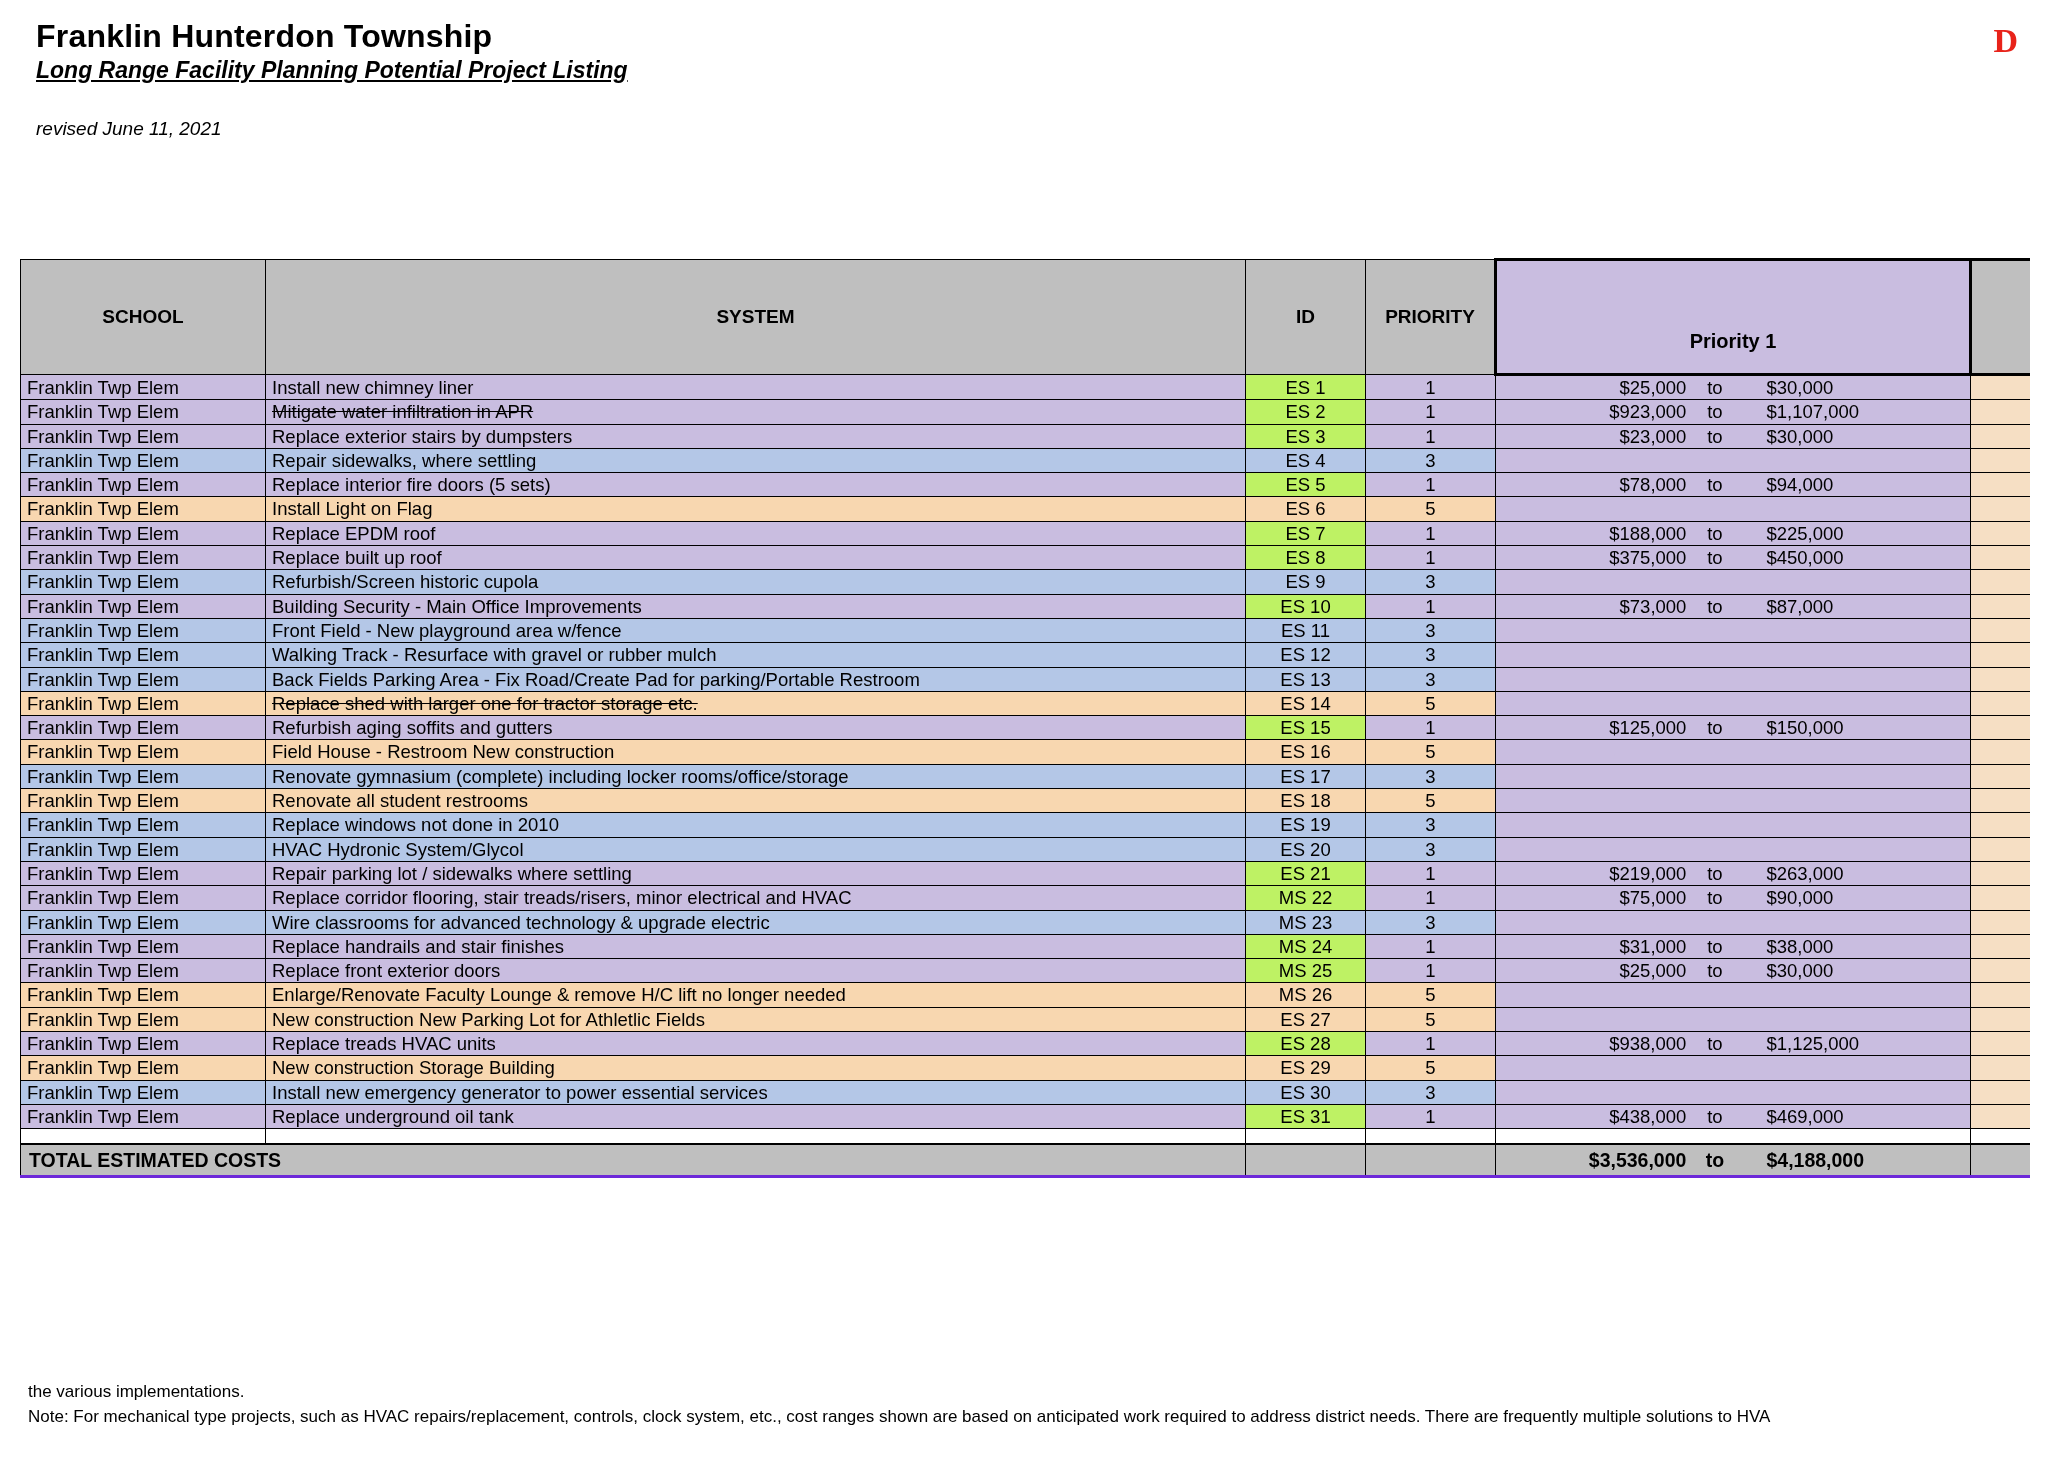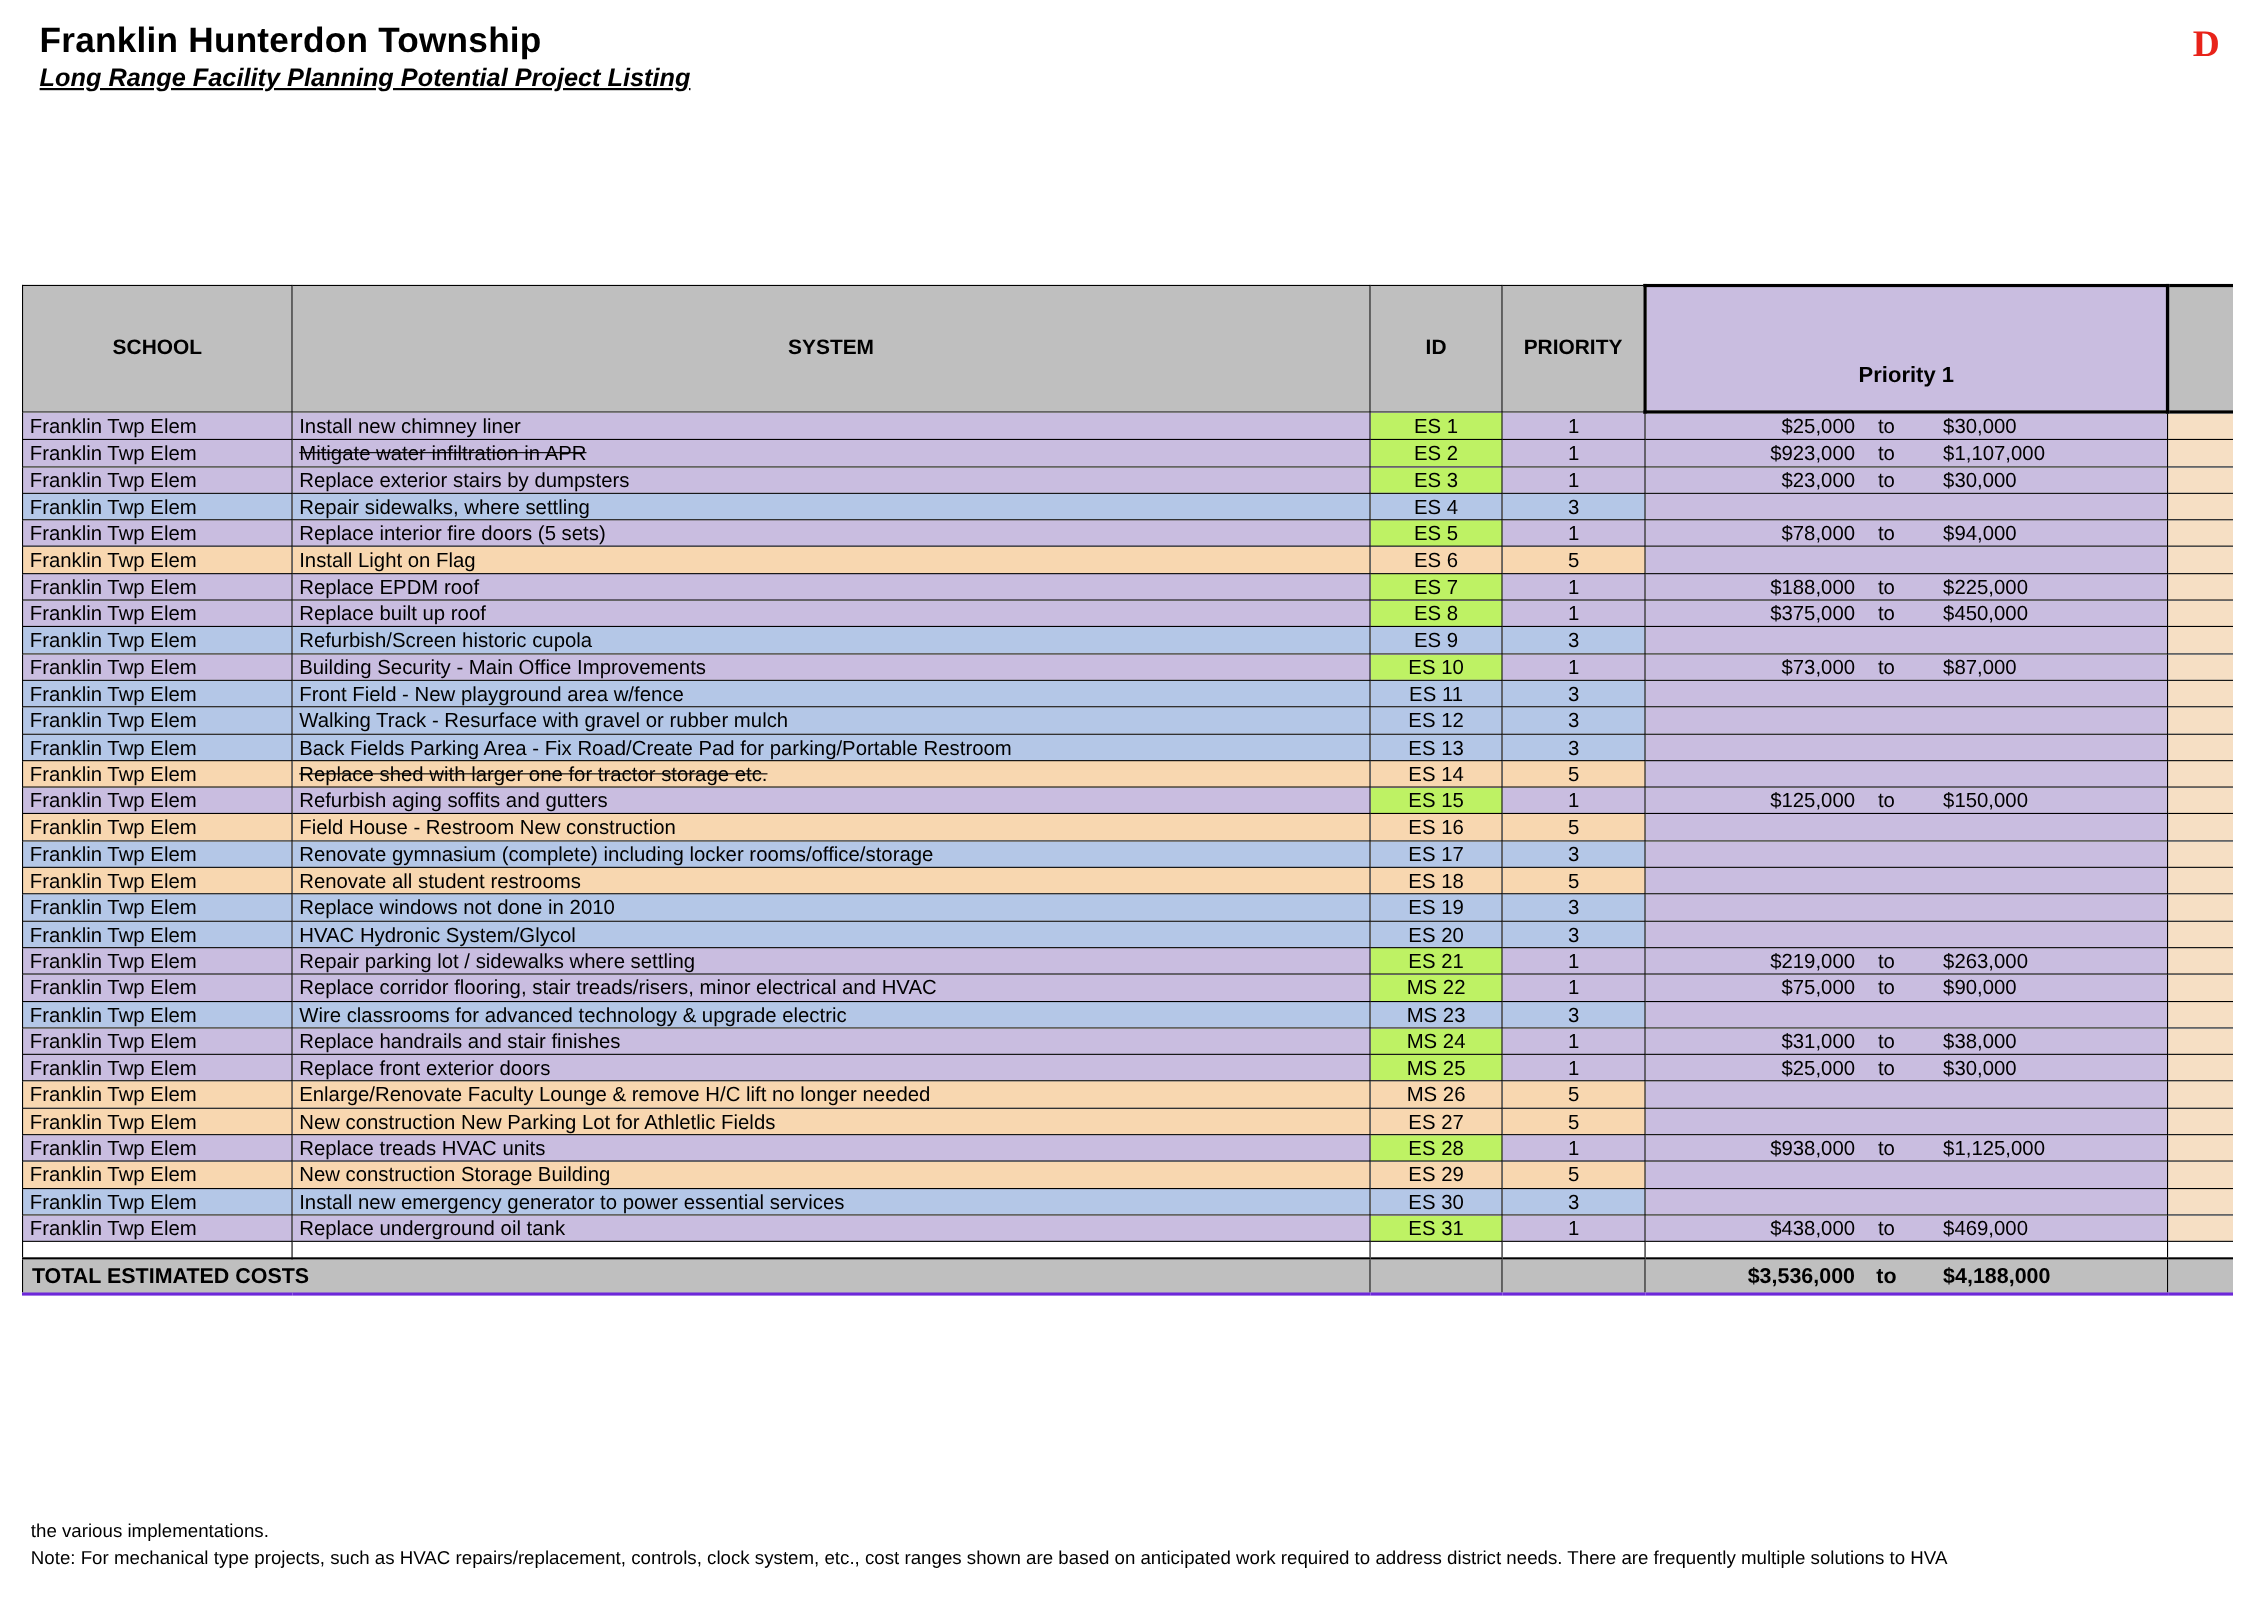--- a/index.html
+++ b/index.html
@@ -157,20 +157,21 @@
   }
 </style>
 </head>
 <body>
 
 <div class="page">
 
   <div class="header-block">
     <div class="doc-title">Franklin Hunterdon Township</div>
     <div class="doc-subtitle">Long Range Facility Planning Potential Project Listing</div>
+    <div class="doc-revised">revised June 11, 2021</div>
   </div>
 
   <div class="corner-letter">D</div>
 
   <div class="table-wrap">
     <table class="sheet">
       <colgroup>
         <col class="c-school">
         <col class="c-system">
         <col class="c-id">

